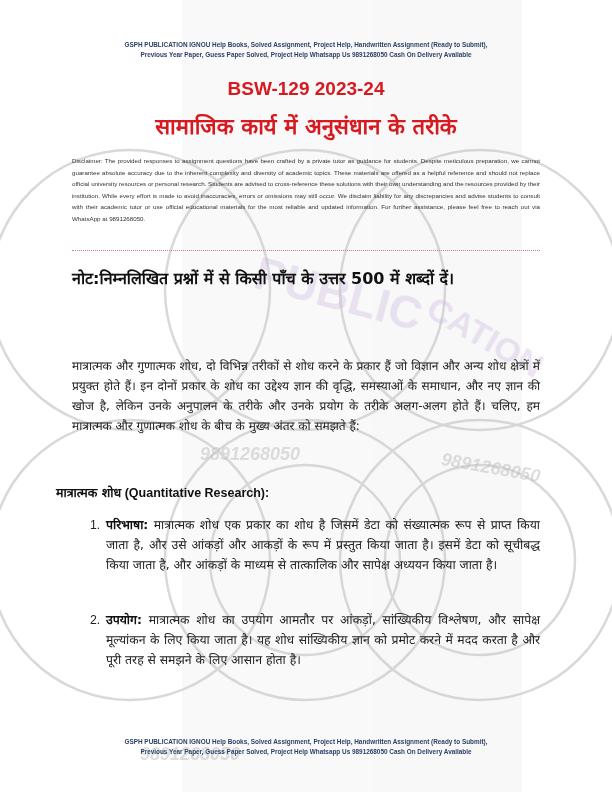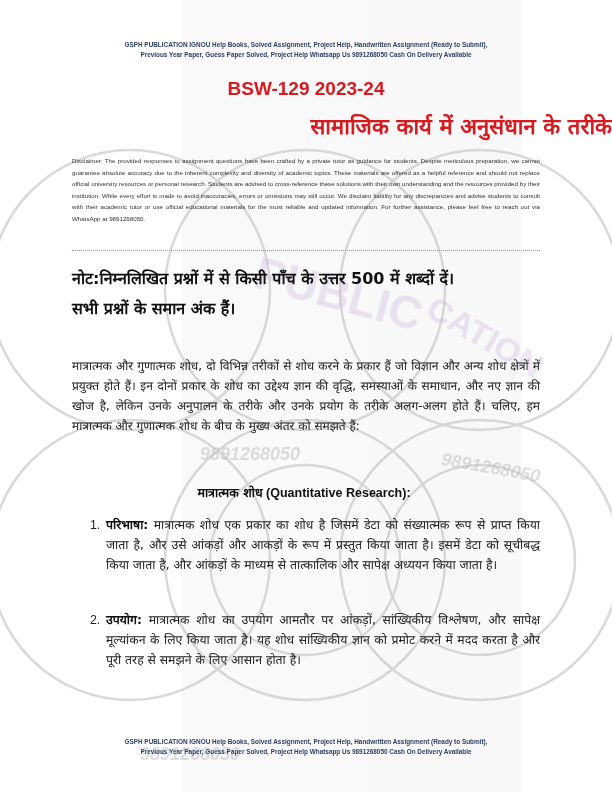--- a/index.html
+++ b/index.html
@@ -17,21 +17,21 @@
     font-size: 6.4px; line-height: 10px; color: #2b3f66;
   }
   .header-note { top: 40px; }
   .footer-note { top: 737px; }
   .code-title {
     position: absolute; top: 78px; left: 0; width: 612px; text-align: center;
     font-family: "Liberation Sans", sans-serif; font-weight: bold;
     font-size: 19px; color: #d71920;
   }
   .main-title {
-    position: absolute; top: 110px; left: 0; width: 612px; text-align: right;
+    position: absolute; top: 110px; left: 0; width: 612px; text-align: center;
     font-family: "DejaVu Sans", sans-serif; font-weight: bold;
     font-size: 22px; color: #d71920;
   }
   .disclaimer {
     position: absolute; top: 155px; left: 72px; width: 468px;
     font-family: "Liberation Sans", sans-serif; font-size: 6.2px; line-height: 11.5px;
     text-align: justify; color: #333;
   }
   .divider {
     position: absolute; top: 250px; left: 72px; width: 468px; height: 0;
@@ -44,22 +44,22 @@
   .q-heading {
     position: absolute; top: 330px; left: 72px; width: 480px;
     font-family: "DejaVu Sans", sans-serif; font-size: 12.5px; color: #7b3fa3;
   }
   .para {
     position: absolute; top: 356px; left: 72px; width: 468px;
     font-family: "DejaVu Sans", sans-serif; font-size: 12px; line-height: 20px;
     text-align: justify; color: #222;
   }
   .sub-heading {
-    position: absolute; top: 484px; left: 70px; width: 468px;
-    font-family: "DejaVu Sans", sans-serif; font-size: 12.5px; font-weight: bold; color: #111; text-align: center;
+    position: absolute; top: 484px; left: 56px; width: 468px;
+    font-family: "DejaVu Sans", sans-serif; font-size: 12.5px; font-weight: bold; color: #111;
   }
   .sub-heading .en { font-family: "Liberation Sans", sans-serif; font-size: 12.5px; }
   .list-item {
     position: absolute; left: 90px; width: 450px;
     font-family: "DejaVu Sans", sans-serif; font-size: 12.3px; line-height: 20px; color: #222;
   }
   .list-item .num { position: absolute; left: 0; top: 0; font-family: "Liberation Sans", sans-serif; }
   .list-item .body { margin-left: 16px; text-align: justify; }
   .list-item .term { font-weight: bold; color: #111; }
 </style>
@@ -104,21 +104,20 @@
   </div>
 
   <div class="code-title">BSW-129 2023-24</div>
   <div class="main-title">सामाजिक कार्य में अनुसंधान के तरीके</div>
 
   <div class="disclaimer">Disclaimer: The provided responses to assignment questions have been crafted by a private tutor as guidance for students. Despite meticulous preparation, we cannot guarantee absolute accuracy due to the inherent complexity and diversity of academic topics. These materials are offered as a helpful reference and should not replace official university resources or personal research. Students are advised to cross-reference these solutions with their own understanding and the resources provided by their institution. While every effort is made to avoid inaccuracies, errors or omissions may still occur. We disclaim liability for any discrepancies and advise students to consult with their academic tutor or use official educational materials for the most reliable and updated information. For further assistance, please feel free to reach out via WhatsApp at 9891268050.</div>
 
   <div class="divider"></div>
 
   <div class="note-line" style="top:267px;">नोट:निम्नलिखित प्रश्नों में से किसी पाँच के उत्तर 500 में शब्दों दें।</div>
-  <div class="note-line" style="top:297px;">सभी प्रश्नों के समान अंक हैं।</div>
 
 
   <div class="para">मात्रात्मक और गुणात्मक शोध, दो विभिन्न तरीकों से शोध करने के प्रकार हैं जो विज्ञान और अन्य शोध क्षेत्रों में प्रयुक्त होते हैं। इन दोनों प्रकार के शोध का उद्देश्य ज्ञान की वृद्धि, समस्याओं के समाधान, और नए ज्ञान की खोज है, लेकिन उनके अनुपालन के तरीके और उनके प्रयोग के तरीके अलग-अलग होते हैं। चलिए, हम मात्रात्मक और गुणात्मक शोध के बीच के मुख्य अंतर को समझते हैं:</div>
 
   <div class="sub-heading">
     <span>मात्रात्मक शोध</span><span class="en"> (Quantitative Research):</span>
   </div>
 
   <div class="list-item" style="top:515px;">
     <span class="num">1.</span>

